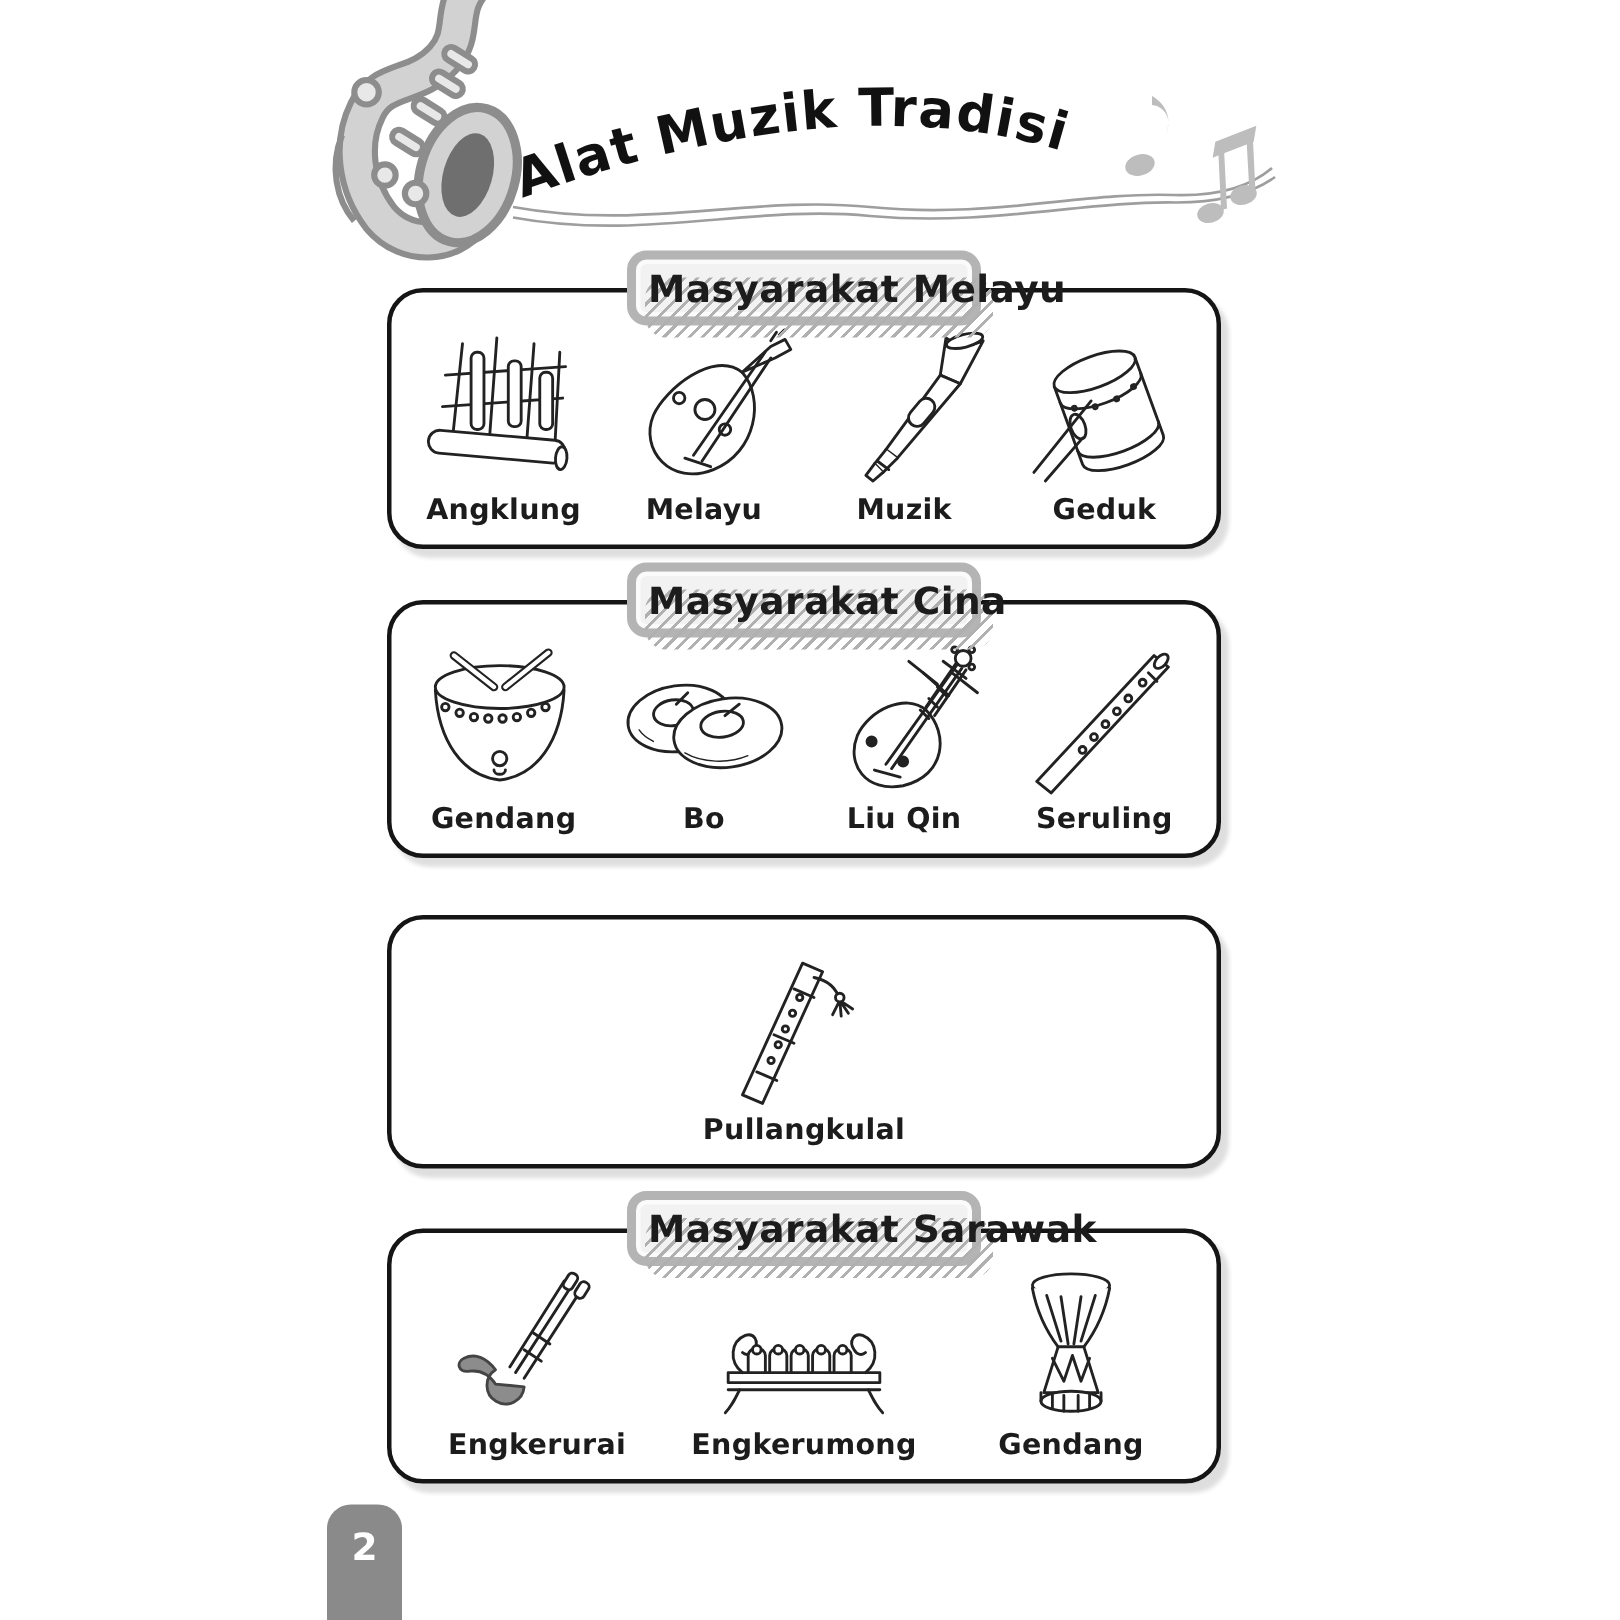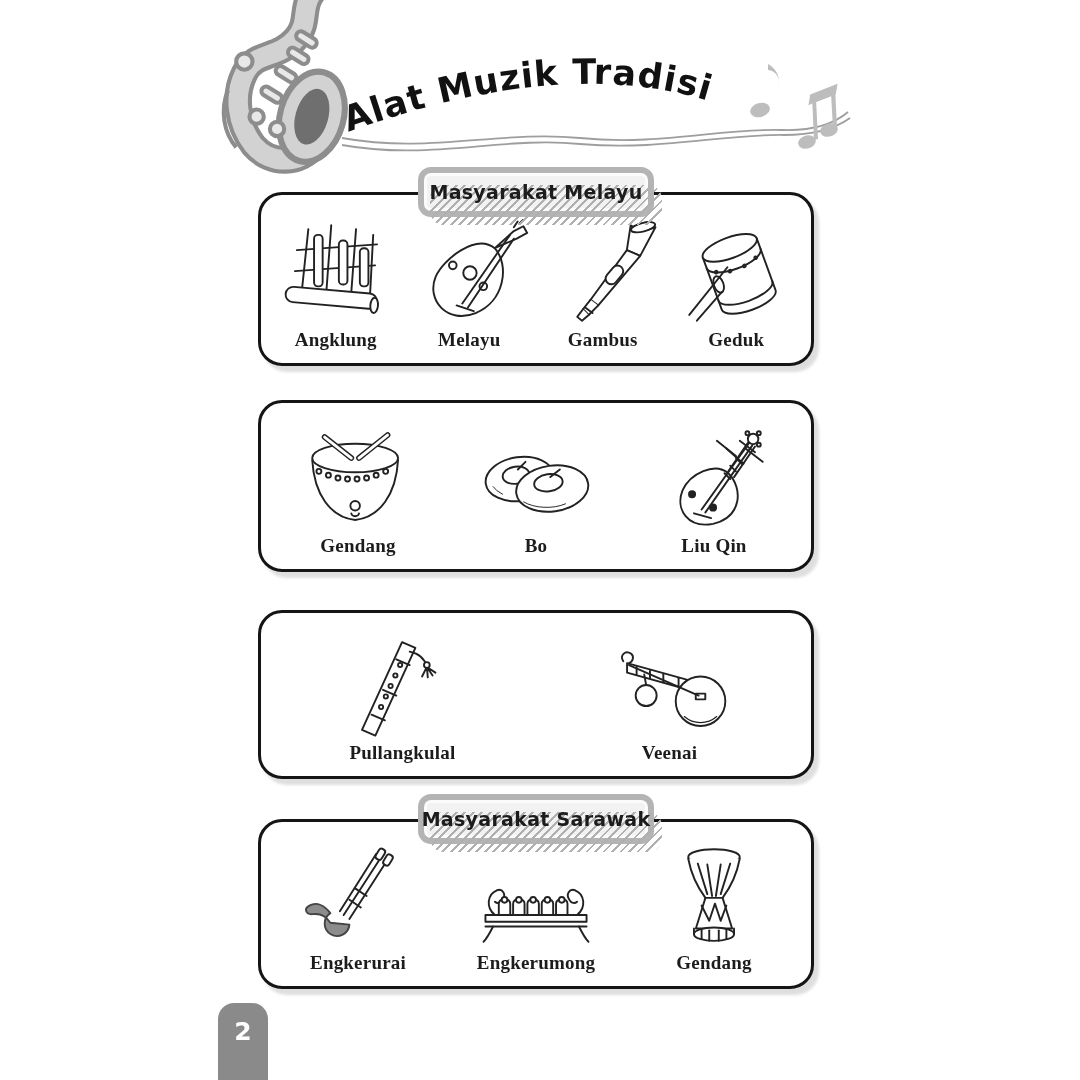--- a/index.html
+++ b/index.html
@@ -18,41 +18,41 @@
   }
   .g1{top:192px;height:168px;}
   .g2{top:400px;height:166px;}
   .g3{top:610px;height:163px;}
   .g4{top:819px;height:164px;}
   .pill{
     position:absolute;left:50%;top:-28px;transform:translateX(-50%);
     width:208px;height:30px;padding:4px 8px;
     background:#f2f2f2;border:6px solid #b4b4b4;border-radius:13px;
     box-shadow:inset 0 0 0 3px #fbfbfb;
-    display:flex;align-items:center;justify-content:center;
-    font-size:19px;font-weight:bold;letter-spacing:.3px;white-space:nowrap;
+    display:flex;align-items:center;
+    font-size:25px;font-weight:bold;letter-spacing:.3px;white-space:nowrap;
     z-index:2;
   }
   .pill::after{
     content:"";position:absolute;z-index:-1;border-radius:14px;
     left:6px;right:-14px;top:12px;bottom:-14px;
     background:repeating-linear-gradient(135deg,#b0b0b0 0 2px,transparent 2px 6px);
   }
   .row{
     position:absolute;left:8px;right:8px;top:14px;bottom:6px;
     display:flex;align-items:stretch;
   }
   figure.inst{
     margin:0;flex:1 1 0;display:flex;flex-direction:column;
     align-items:center;justify-content:flex-end;min-width:0;
   }
   figure.inst svg{flex:0 0 auto;}
   figcaption{
     font-size:19px;font-weight:bold;letter-spacing:.2px;white-space:nowrap;
-    padding:2px 0 6px 0;color:#1c1c1c;font-family:Liberation Serif, serif;
+    padding:2px 0 6px 0;color:#1c1c1c;
   }
   
   .page-tab{
     position:absolute;left:218px;top:1003px;width:50px;height:77px;
     background:#8a8a8a;border-radius:16px 16px 0 0;
     display:flex;align-items:flex-start;justify-content:center;
   }
   .page-tab span{color:#ffffff;font-weight:bold;font-size:25px;margin-top:14px;}
   
   .sk{stroke:#222;fill:none;stroke-width:2;stroke-linecap:round;stroke-linejoin:round;}
@@ -149,21 +149,21 @@
             <g class="sk">
           <path d="M90,32 L94,6 C102,12 112,12 120,8 L104,38 Z" fill="#fff"></path>
           <ellipse cx="107" cy="8" rx="13" ry="4.5" transform="rotate(-14 107 8)" fill="#fff"></ellipse>
           <path d="M90,32 L52,84 L60,90 L104,38 Z" fill="#fff"></path>
           <rect x="66" y="52" width="22" height="12" rx="6" transform="rotate(-50 77 58)" fill="#fff"></rect>
           <path d="M52,84 L44,94 l6,6 l10,-10" fill="#fff"></path>
           <line x1="46" y1="92" x2="54" y2="98"></line>
           <path d="M44,94 l-6,8 l5,4 l7,-6" fill="#fff"></path>
         </g>
           </svg>
-        <figcaption>Gambus</figcaption>
+        <figcaption>Muzik</figcaption>
       </figure>
 
       <figure class="inst">
         <svg width="124" height="108" viewBox="0 0 130 112">
             <g class="sk">
           <g transform="rotate(-20 68 56)">
             <path d="M38,28 L38,86 A30,11 0 0 0 98,86 L98,28" fill="#fff"></path>
             <ellipse cx="68" cy="28" rx="30" ry="11" fill="#fff"></ellipse>
             <path d="M38,40 A30,11 0 0 0 98,40"></path>
             <path d="M38,76 A30,11 0 0 0 98,76"></path>
@@ -177,20 +177,23 @@
           <line x1="24" y1="106" x2="50" y2="76"></line>
         </g>
           </svg>
         <figcaption>Geduk</figcaption>
       </figure>
 
     </div>
   </section>
 
   <section class="group g2">
+    <div class="pill">
+      <span>Masyarakat Cina</span>
+    </div>
     <div class="row">
 
       <figure class="inst">
         <svg width="124" height="108" viewBox="0 0 130 112">
             <g class="sk">
           <path d="M17,36 C19,72 36,96 62,99 C88,96 105,72 107,36" fill="#fff"></path>
           <ellipse cx="62" cy="34" rx="45" ry="15" fill="#fff"></ellipse>
           <path d="M30,12 L58,34 M96,10 L66,34" stroke-width="6" stroke="#222"></path>
           <path d="M30,12 L58,34 M96,10 L66,34" stroke-width="3" stroke="#fff"></path>
           <g fill="#fff">
@@ -245,20 +248,36 @@
               <line x1="82" y1="42" x2="88" y2="48"></line>
               <line x1="76" y1="50" x2="82" y2="56"></line>
           <circle cx="42" cy="72" r="3.2" fill="#222"></circle>
               <circle cx="64" cy="86" r="3.2" fill="#222"></circle>
           <line x1="44" y1="92" x2="62" y2="97"></line>
         </g>
           </svg>
         <figcaption>Liu Qin</figcaption>
       </figure>
 
+      <figure class="inst">
+        <svg width="124" height="108" viewBox="0 0 130 112">
+            <g class="sk">
+          <path d="M18,100 L100,12 L110,20 L28,108 Z" fill="#fff"></path>
+          <ellipse cx="105" cy="16" rx="3.5" ry="6" transform="rotate(43 105 16)" fill="#fff"></ellipse>
+          <line x1="96" y1="24" x2="102" y2="30"></line>
+          <circle cx="92" cy="31" r="2.4"></circle>
+          <circle cx="82" cy="42" r="2.4"></circle>
+              <circle cx="74" cy="51" r="2.4"></circle>
+              <circle cx="66" cy="60" r="2.4"></circle>
+          <circle cx="58" cy="69" r="2.4"></circle>
+              <circle cx="50" cy="78" r="2.4"></circle>
+        </g>
+          </svg>
+        <figcaption>Seruling</figcaption>
+      </figure>
 
     </div>
   </section>
 
   <section class="group g3">
     <div class="row">
 
       <figure class="inst">
         <svg width="124" height="108" viewBox="0 0 130 112">
             <g class="sk">
@@ -274,39 +293,20 @@
           <path d="M72,20 C82,22 88,28 90,36"></path>
           <path d="M90,36 l-5,10 M90,36 l1,11 M90,36 l6,9 M90,36 l9,6"></path>
           <circle cx="90" cy="34" r="3" fill="#fff"></circle>
         </g>
           </svg>
         <figcaption>Pullangkulal</figcaption>
       </figure>
 
 
 
-      <figure class="inst">
-        <svg width="124" height="108" viewBox="0 0 130 112">
-            <g class="sk">
-          <path d="M16,30 C12,24 18,18 24,22 C28,25 26,31 22,32" fill="#fff"></path>
-          <path d="M20,32 L92,52 L92,62 L20,42 Z" fill="#fff"></path>
-          <line x1="30" y1="36" x2="30" y2="44"></line>
-              <line x1="44" y1="40" x2="44" y2="48"></line>
-              <line x1="58" y1="44" x2="58" y2="52"></line>
-              <line x1="74" y1="48" x2="74" y2="56"></line>
-          <circle cx="40" cy="66" r="11" fill="#fff"></circle>
-          <line x1="38" y1="44" x2="40" y2="55"></line>
-          <circle cx="97" cy="72" r="26" fill="#fff"></circle>
-          <path d="M80,88 a26,26 0 0 0 34,0" stroke-width="1.2"></path>
-          <rect x="92" y="64" width="10" height="6" fill="#fff"></rect>
-          <line x1="22" y1="34" x2="95" y2="66"></line>
-        </g>
-          </svg>
-        <figcaption>Veenai</figcaption>
-      </figure>
 
     </div>
   </section>
 
   <section class="group g4">
     <div class="pill">
       <span>Masyarakat Sarawak</span>
     </div>
     <div class="row">
 

